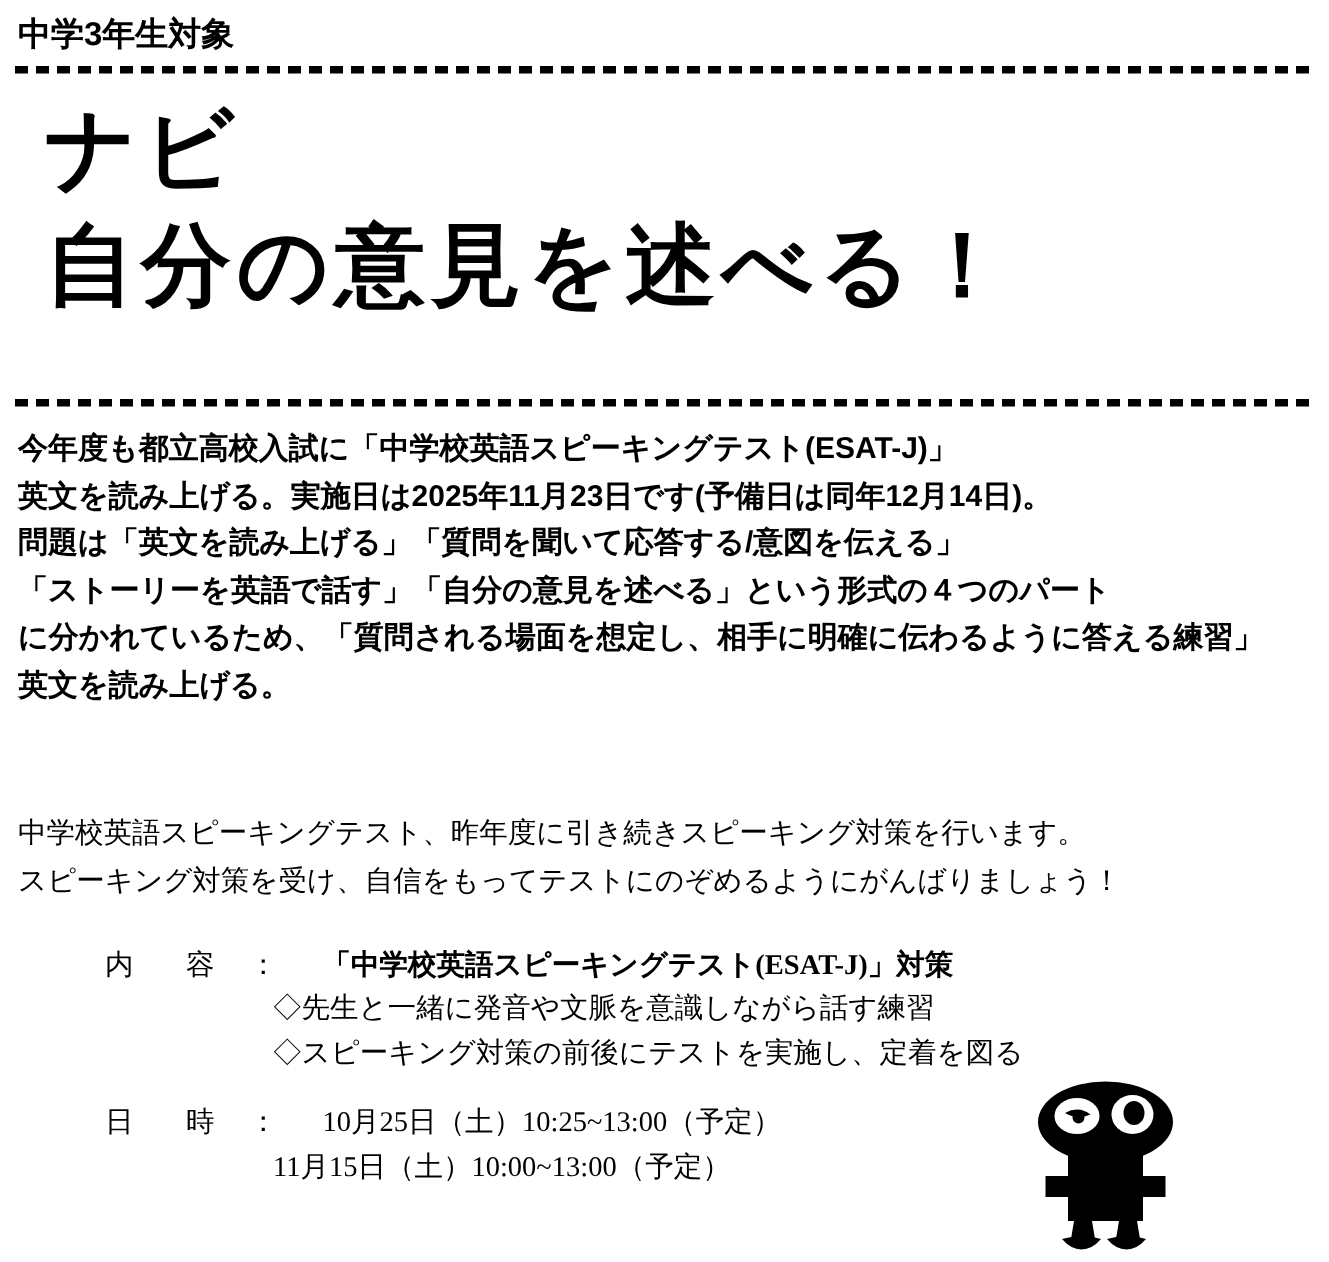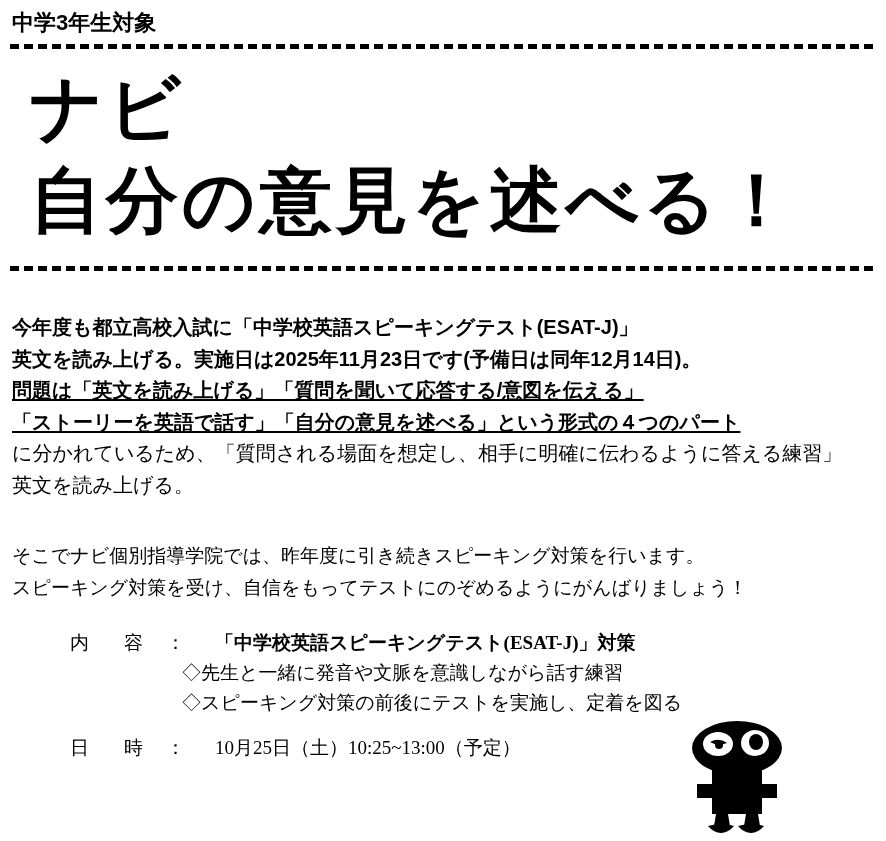--- a/index.html
+++ b/index.html
@@ -48,46 +48,44 @@
   .dotline-top { top: 44px; }
   .dotline-mid { top: 266px; }
 
   .title-block {
     position: absolute;
     left: 30px;
     top: 62px;
     width: 840px;
   }
   .title-line {
-    font-size: 72px;
+    font-size: 60px;
     font-weight: bold;
     line-height: 1.28;
     letter-spacing: 4px;
     white-space: nowrap;
   }
 
   .body-block {
     position: absolute;
     left: 12px;
     top: 284px;
     width: 874px;
-    margin-top: 28px;
   }
   .body-line {
     font-size: 20px;
     line-height: 1.58;
     white-space: nowrap;
   }
   .body-line.bold { font-weight: bold; }
   .body-line.underline-bold {
     font-weight: bold;
-    text-decoration: underline;
     text-underline-offset: 2px;
   }
-  .body-line.normal { font-weight: normal; }
+  .body-line.normal { font-weight: bold; }
 
   .para2 {
     position: absolute;
     left: 12px;
     top: 540px;
     width: 874px;
   }
   .para2 .body-line { font-size: 19px; line-height: 1.68; }
 
   .detail-block {
@@ -158,21 +156,21 @@
   <div class="body-block">
     <div class="body-line bold">今年度も都立高校入試に「中学校英語スピーキングテスト(ESAT-J)」</div>
     <div class="body-line bold">英文を読み上げる。実施日は2025年11月23日です(予備日は同年12月14日)。</div>
     <div class="body-line underline-bold">問題は「英文を読み上げる」「質問を聞いて応答する/意図を伝える」</div>
     <div class="body-line underline-bold">「ストーリーを英語で話す」「自分の意見を述べる」という形式の４つのパート</div>
     <div class="body-line normal">に分かれているため、「質問される場面を想定し、相手に明確に伝わるように答える練習」</div>
     <div class="body-line normal">英文を読み上げる。</div>
   </div>
 
   <div class="para2">
-    <div class="body-line">そこでナビ個別指導学院では、昨年度に引き続きスピーキング対策を行います。</div>
+    <div class="body-line">中学校英語スピーキングテスト、昨年度に引き続きスピーキング対策を行います。</div>
     <div class="body-line">スピーキング対策を受け、自信をもってテストにのぞめるようにがんばりましょう！</div>
   </div>
 
   <div class="detail-block">
 
     <div class="detail-row">
       <div class="detail-label">内　容</div>
       <div class="detail-colon">：</div>
       <div class="detail-value bold">「中学校英語スピーキングテスト(ESAT-J)」対策</div>
     </div>
@@ -181,20 +179,21 @@
     <div class="detail-sub">◇スピーキング対策の前後にテストを実施し、定着を図る</div>
 
     <div class="gap"></div>
 
     <div class="detail-row">
       <div class="detail-label">日　時</div>
       <div class="detail-colon">：</div>
       <div class="detail-value">10月25日（土）10:25~13:00（予定）</div>
     </div>
 
+    <div class="detail-sub schedule-line">11月15日（土）10:00~13:00（予定）</div>
 
   </div>
 
   <div class="mascot">
     <svg width="130" height="120" viewBox="0 0 130 120" aria-hidden="true">
       <g fill="#000000">
 
         <ellipse cx="65" cy="30" rx="45" ry="27"></ellipse>
 
         <ellipse cx="46" cy="26" rx="15" ry="12" fill="#ffffff"></ellipse>

